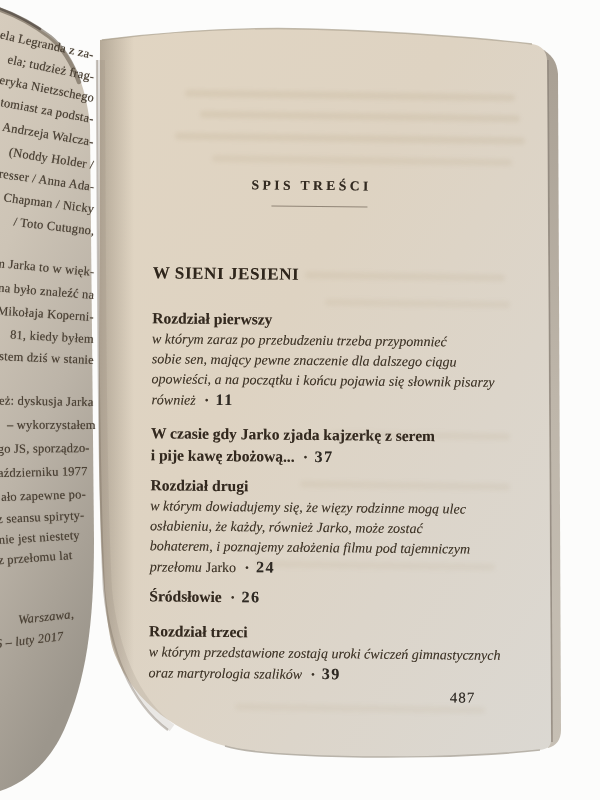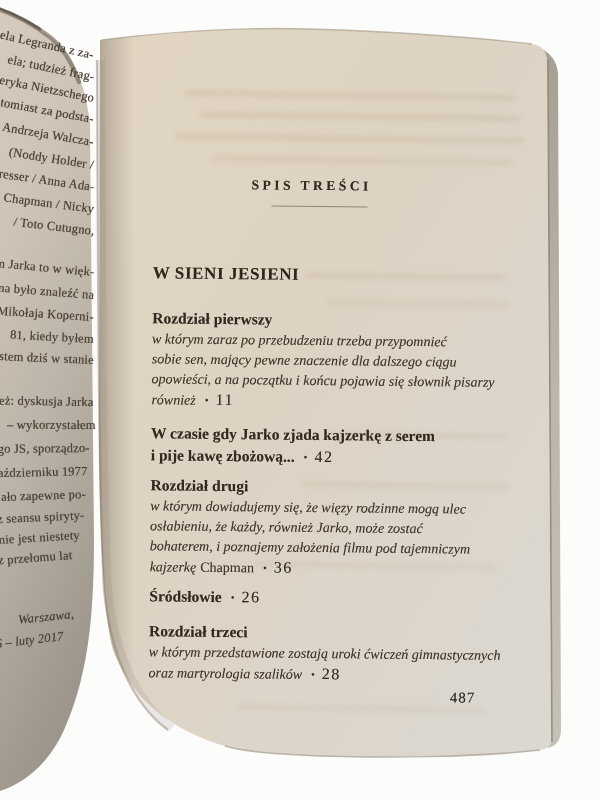--- a/index.html
+++ b/index.html
@@ -32,21 +32,21 @@
     text-shadow:0 0 .6px rgba(51,43,34,.5);
   }
   .toc-rule{width:96px;height:1px;background:rgba(70,58,45,.5);margin:12px auto 0;}
   .toc-blocks{margin-top:58px;padding-left:2px;}
   .toc-line{white-space:nowrap;text-shadow:0 0 .6px rgba(54,44,33,.4);}
   .s-part{font-size:17px;font-weight:700;letter-spacing:.6px;line-height:20px;color:#2f261c;}
   .s-bold{font-size:15.5px;font-weight:700;line-height:22px;color:#33291f;}
   .s-italic{font-size:14px;font-style:italic;line-height:20px;color:#3e3427;}
   .roman{font-style:normal;margin-left:4px;}
   .dot{font-style:normal;font-weight:400;font-size:11px;margin:0 7px 0 9px;vertical-align:1px;color:#3a3126;}
-  .num{font-style:normal;font-weight:400;font-size:16px;letter-spacing:1.5px;color:#2f2a24;}
+  .num{font-style:normal;font-weight:700;font-size:16px;letter-spacing:1.5px;color:#2f2a24;}
   .footer-num{
     margin-top:2px;text-align:right;padding-right:6px;
     font-size:15px;letter-spacing:1px;color:#2f2a24;line-height:18px;
     text-shadow:0 0 .6px rgba(47,42,36,.4);
   }
 
   
   .ghost{
     position:absolute;height:7px;border-radius:4px;background:#a8946f;
     opacity:.15;filter:blur(2px);transform:rotate(.8deg);
@@ -152,34 +152,34 @@
         </div>
         <div class="toc-block" style="margin-top: 24px;">
           <div class="toc-line s-bold"><span>Rozdział pierwszy</span></div>
           <div class="toc-line s-italic"><span>w którym zaraz po przebudzeniu trzeba przypomnieć</span></div>
           <div class="toc-line s-italic"><span>sobie sen, mający pewne znaczenie dla dalszego ciągu</span></div>
           <div class="toc-line s-italic"><span>opowieści, a na początku i końcu pojawia się słownik pisarzy</span></div>
           <div class="toc-line s-italic"><span>również</span><span class="dot">•</span><span class="num">11</span></div>
         </div>
         <div class="toc-block" style="margin-top: 12px;">
           <div class="toc-line s-bold"><span>W czasie gdy Jarko zjada kajzerkę z serem</span></div>
-          <div class="toc-line s-bold"><span>i pije kawę zbożową...</span><span class="dot">•</span><span class="num">42</span></div>
+          <div class="toc-line s-bold"><span>i pije kawę zbożową...</span><span class="dot">•</span><span class="num">37</span></div>
         </div>
         <div class="toc-block" style="margin-top: 8px;">
           <div class="toc-line s-bold"><span>Rozdział drugi</span></div>
           <div class="toc-line s-italic"><span>w którym dowiadujemy się, że więzy rodzinne mogą ulec</span></div>
           <div class="toc-line s-italic"><span>osłabieniu, że każdy, również Jarko, może zostać</span></div>
           <div class="toc-line s-italic"><span>bohaterem, i poznajemy założenia filmu pod tajemniczym</span></div>
-          <div class="toc-line s-italic"><span>kajzerkę</span><span class="roman">Chapman</span><span class="dot">•</span><span class="num">36</span></div>
+          <div class="toc-line s-italic"><span>przełomu</span><span class="roman">Jarko</span><span class="dot">•</span><span class="num">24</span></div>
         </div>
         <div class="toc-block" style="margin-top: 8px;">
           <div class="toc-line s-bold"><span>Śródsłowie</span><span class="dot">•</span><span class="num">26</span></div>
         </div>
         <div class="toc-block" style="margin-top: 13px;">
           <div class="toc-line s-bold"><span>Rozdział trzeci</span></div>
           <div class="toc-line s-italic"><span>w którym przedstawione zostają uroki ćwiczeń gimnastycznych</span></div>
-          <div class="toc-line s-italic"><span>oraz martyrologia szalików</span><span class="dot">•</span><span class="num">28</span></div>
+          <div class="toc-line s-italic"><span>oraz martyrologia szalików</span><span class="dot">•</span><span class="num">39</span></div>
         </div>
       </div>
     <div class="footer-num">487</div>
   </div>
 
 </div>
 
 </body></html>

